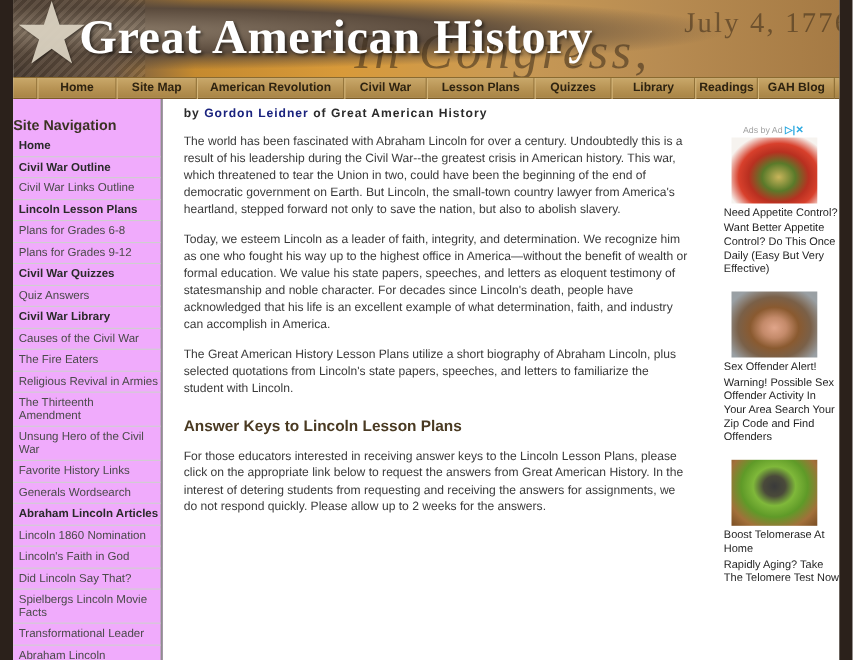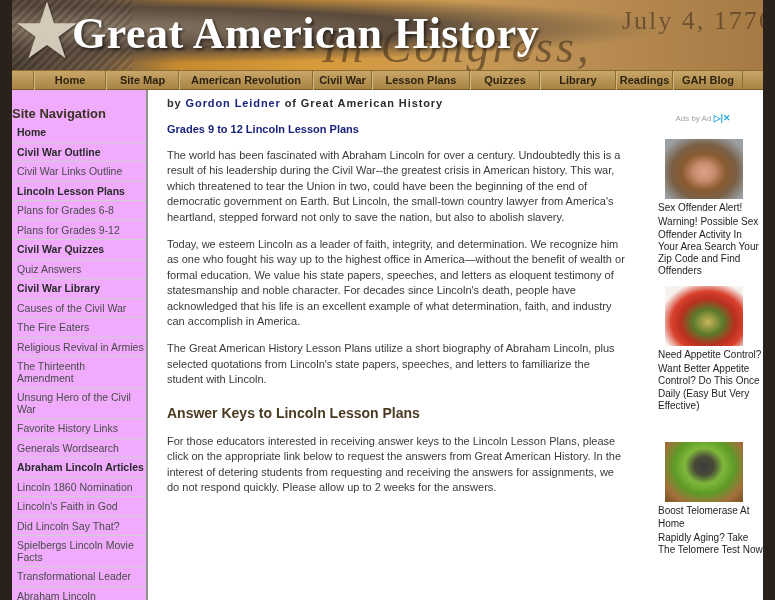--- a/index.html
+++ b/index.html
@@ -91,21 +91,21 @@
     <div class="parchment-text pt1">In Congress,</div>
     <div class="parchment-text pt2">July 4, 1776</div>
     <div class="title">Great American History</div>
   </div>
 
   <div class="topnav">
     <div class="nav-item nav-lead"></div>
     <div class="nav-item" style="width:72px">Home</div>
     <div class="nav-item" style="width:73px">Site Map</div>
     <div class="nav-item" style="width:134px">American Revolution</div>
-    <div class="nav-item" style="width:59px">Civil War</div>
+    <div class="nav-item" style="width:75px">Civil War</div>
     <div class="nav-item" style="width:98px">Lesson Plans</div>
     <div class="nav-item" style="width:70px">Quizzes</div>
     <div class="nav-item" style="width:76px">Library</div>
     <div class="nav-item" style="width:57px">Readings</div>
     <div class="nav-item" style="width:70px">GAH Blog</div>
   </div>
 
   <div class="sidebar">
     <div class="sidebar-title">Site Navigation</div>
     <ul>
@@ -133,49 +133,48 @@
       <li>Transformational Leader</li>
       <li>Abraham Lincoln Biography</li>
 
     </ul>
   </div>
 
   <div class="main">
     <div class="byline">
       <span>by </span><a href="#">Gordon Leidner</a><span> of Great American History</span>
     </div>
-    <a href="#" class="grade-link">Grades 9 to 12 Lincoln Lesson Plans</a>
 
     <p class="first">The world has been fascinated with Abraham Lincoln for over a century. Undoubtedly this is a result of his leadership during the Civil War--the greatest crisis in American history. This war, which threatened to tear the Union in two, could have been the beginning of the end of democratic government on Earth. But Lincoln, the small-town country lawyer from America's heartland, stepped forward not only to save the nation, but also to abolish slavery.</p>
     <p>Today, we esteem Lincoln as a leader of faith, integrity, and determination. We recognize him as one who fought his way up to the highest office in America—without the benefit of wealth or formal education. We value his state papers, speeches, and letters as eloquent testimony of statesmanship and noble character. For decades since Lincoln's death, people have acknowledged that his life is an excellent example of what determination, faith, and industry can accomplish in America.</p>
     <p>The Great American History Lesson Plans utilize a short biography of Abraham Lincoln, plus selected quotations from Lincoln's state papers, speeches, and letters to familiarize the student with Lincoln.</p>
 
     <h2 class="second">Answer Keys to Lincoln Lesson Plans</h2>
     <p class="first">For those educators interested in receiving answer keys to the Lincoln Lesson Plans, please click on the appropriate link below to request the answers from Great American History. In the interest of detering students from requesting and receiving the answers for assignments, we do not respond quickly. Please allow up to 2 weeks for the answers.</p>
 
   </div>
 
   <div class="ads">
     <div class="ads-label">
       <span>Ads by Ad</span>
       <span class="ad-icons">▷|✕</span>
     </div>
 
+    <div class="ad">
+      <div class="ad-img img-pepper"></div>
+      <div class="ad-title">Need Appetite Control?</div>
+      <div class="ad-body">Want Better Appetite Control? Do This Once Daily (Easy But Very Effective)</div>
+    </div>
+
     <div class="ad" style="margin-top:14px">
       <div class="ad-img img-man"></div>
       <div class="ad-title">Sex Offender Alert!</div>
       <div class="ad-body">Warning! Possible Sex Offender Activity In Your Area Search Your Zip Code and Find Offenders</div>
     </div>
 
-    <div class="ad">
-      <div class="ad-img img-pepper"></div>
-      <div class="ad-title">Need Appetite Control?</div>
-      <div class="ad-body">Want Better Appetite Control? Do This Once Daily (Easy But Very Effective)</div>
-    </div>
-
-    <div class="ad" style="margin-top:30px">
+    <div class="ad" style="margin-top:14px">
       <div class="ad-img img-drink"></div>
       <div class="ad-title">Boost Telomerase At Home</div>
       <div class="ad-body">Rapidly Aging? Take The Telomere Test Now</div>
     </div>
   </div>
 
 </div>
 
 </body></html>

